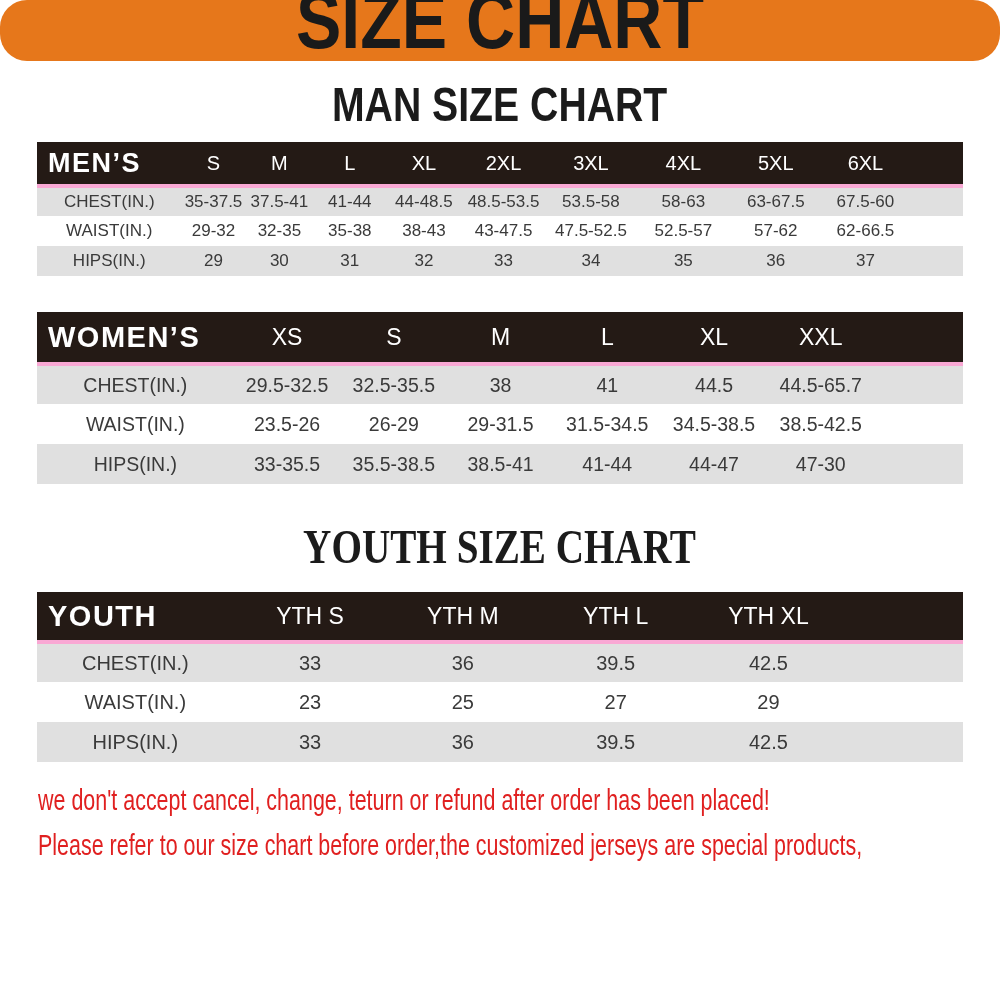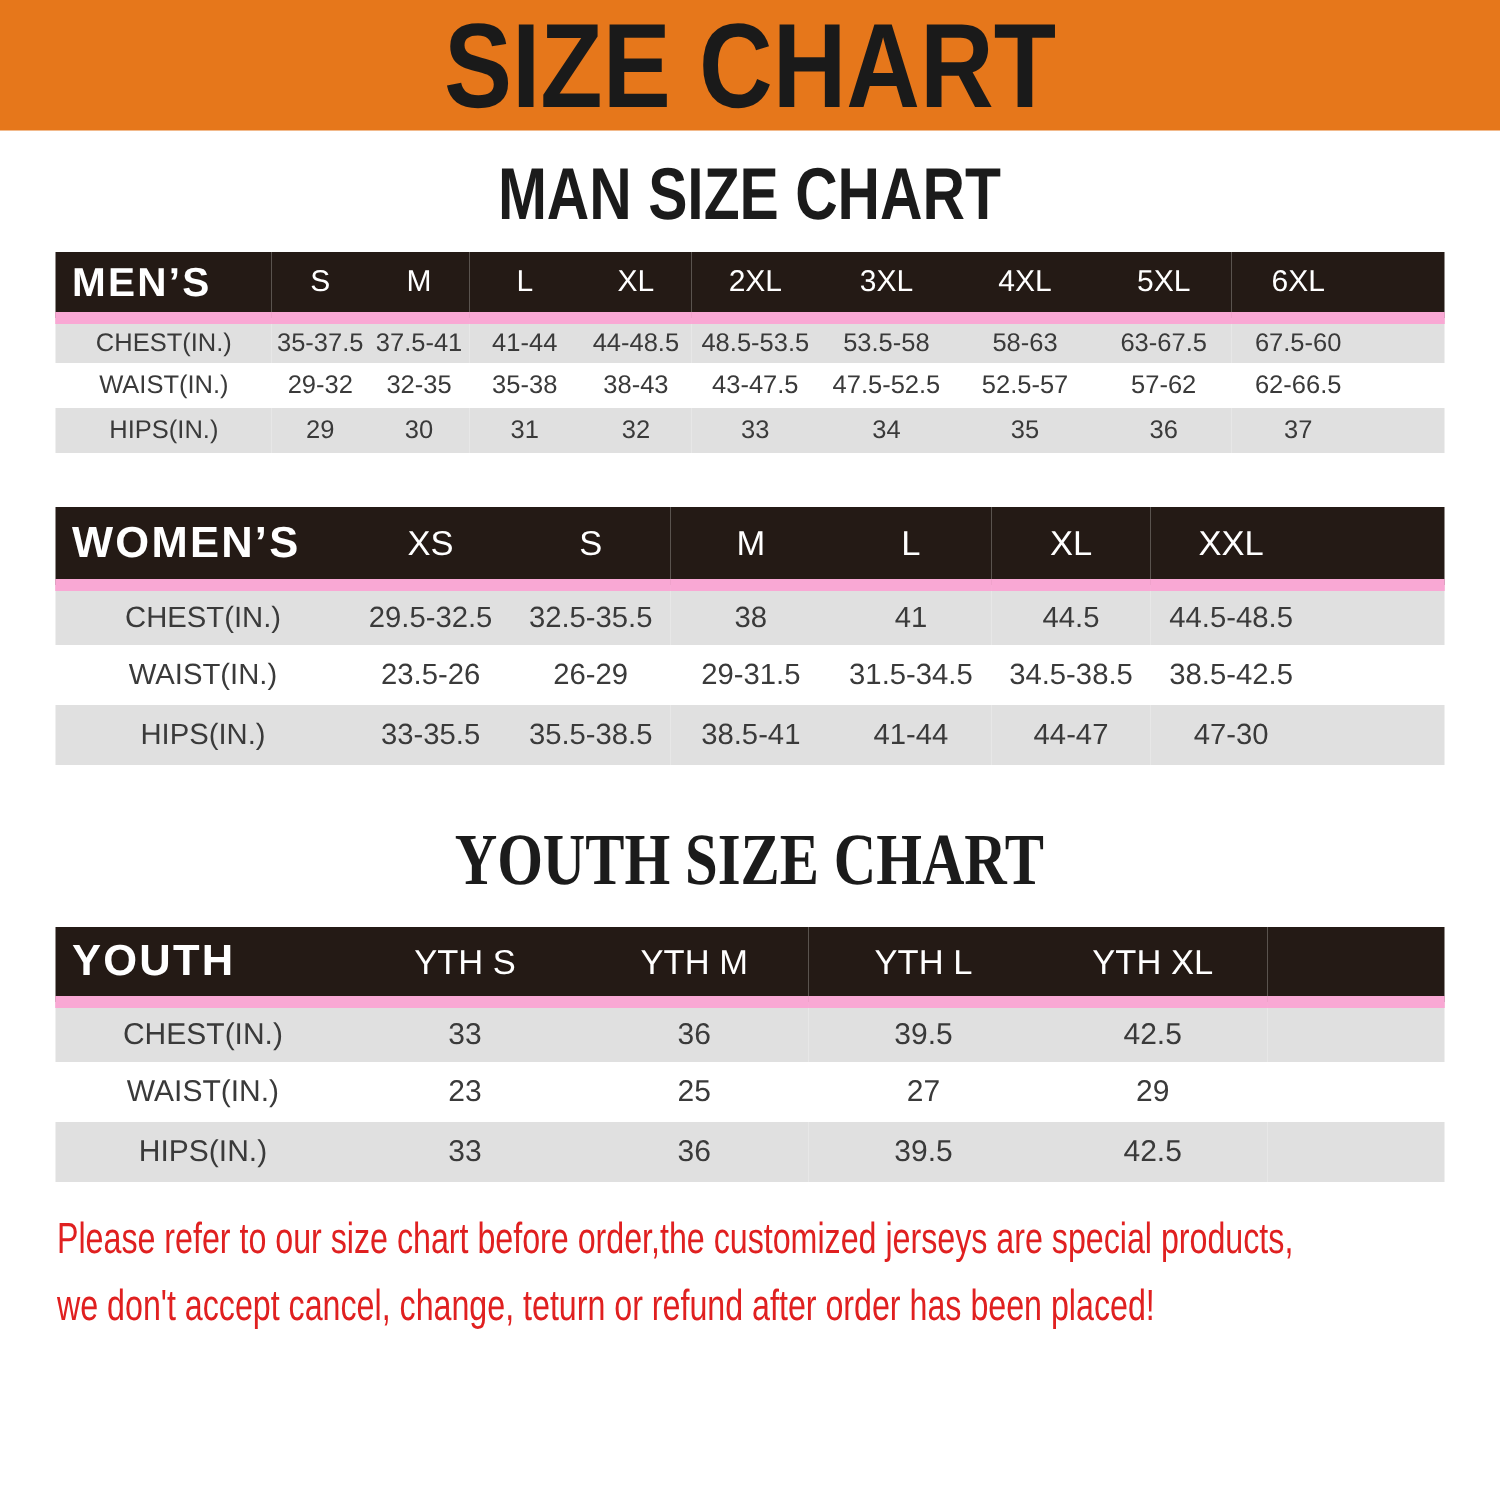--- a/index.html
+++ b/index.html
@@ -6,23 +6,23 @@
     margin: 0; padding: 0;
     width: 1000px; height: 1000px;
     background: #ffffff;
     overflow: hidden;
     font-family: "Liberation Sans", sans-serif;
   }
   .page { width: 1000px; height: 1000px; }
 
   
   .banner {
-    height: 87px; width: 100%;
+    height: 61px; width: 100%;
     background: var(--banner-bg, #E6771B);
-    display: flex; align-items: center; justify-content: center;
+    display: flex; align-items: flex-end; justify-content: center; border-radius: 27px;
   }
   .banner-title {
     display: inline-block;
     font-size: 80px; font-weight: 700; line-height: 1;
     color: var(--banner-fg, #1A1A1A);
     transform: scaleX(0.85); transform-origin: center;
     white-space: nowrap;
   }
 
   
@@ -39,21 +39,21 @@
   .sec-1 { margin-top: 36px; }  .sec-1 .section-heading { margin-bottom: 22px; }
   .sec-2 { margin-top: 43px; }  .sec-2 .section-heading { margin-bottom: 25px; font-family: Liberation Serif, serif; }
 
   
   table.size-table {
     width: 100%; border-collapse: collapse; table-layout: fixed;
   }
   .size-table thead th {
     background: var(--header-bg, #241A15);
     color: #ffffff; font-weight: 400; text-align: center;
-    border-bottom: 8px solid #f9a8d4; padding: 0;
+    border-bottom: 4px solid #f9a8d4; padding: 0;
   }
   .size-table thead th.lbl {
     text-align: left; font-weight: 700; padding-left: 11px; letter-spacing: 1.5px;
   }
   .size-table tbody th, .size-table tbody td {
     font-weight: 400; color: var(--data-fg, #3A3A3A);
     text-align: center; padding: 0;
   }
   .size-table tbody tr:nth-child(odd) { background: var(--stripe, #E0E0E0); }
 
@@ -180,21 +180,21 @@
             </tr>
           </thead>
           <tbody>
             <tr>
               <th>CHEST(IN.)</th>
               <td>29.5-32.5</td>
               <td>32.5-35.5</td>
               <td>38</td>
               <td>41</td>
               <td>44.5</td>
-              <td>44.5-48.5</td>
+              <td>44.5-65.7</td>
               <td></td>
             </tr>
             <tr>
               <th>WAIST(IN.)</th>
               <td>23.5-26</td>
               <td>26-29</td>
               <td>29-31.5</td>
               <td>31.5-34.5</td>
               <td>34.5-38.5</td>
               <td>38.5-42.5</td>
@@ -250,17 +250,17 @@
               <td>39.5</td>
               <td>42.5</td>
               <td></td>
             </tr>
           </tbody>
         </table>
       </section>
     </main>
 
   <footer class="notice">
+    <p><span class="cond-l">we don't accept cancel, change, teturn or refund after order has been placed!</span></p>
     <p><span class="cond-l">Please refer to our size chart before order,the customized jerseys are special products,</span></p>
-    <p><span class="cond-l">we don't accept cancel, change, teturn or refund after order has been placed!</span></p>
   </footer>
 
 </div>
 
 </body></html>

